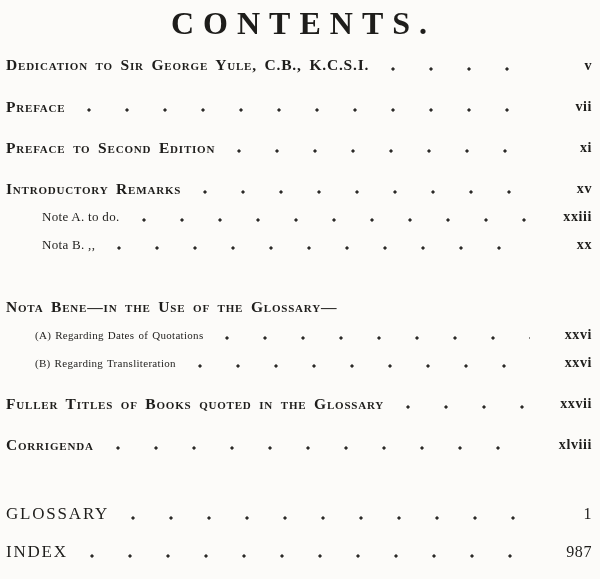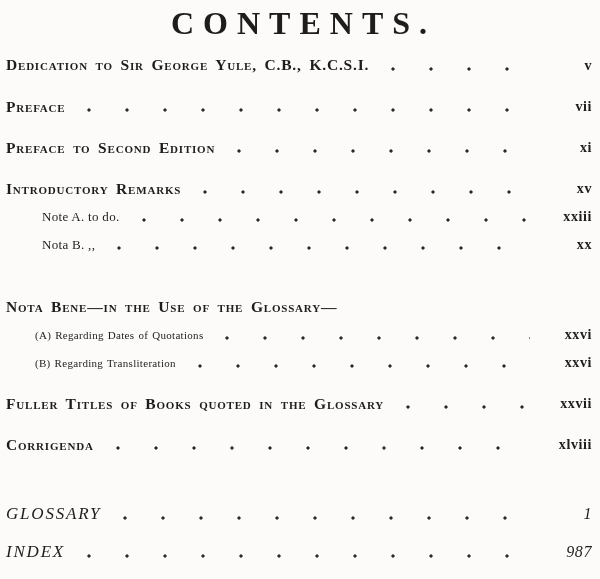--- a/index.html
+++ b/index.html
@@ -59,21 +59,21 @@
     padding-left: 36px;
     letter-spacing: 0.3px;
   }
   .k-sub2 .label {
     font-size: 11px;
     font-weight: 400;
     padding-left: 29px;
     letter-spacing: 0.3px;
     word-spacing: 1px;
   }
-  .k-big { line-height: 18px; font-style: italic; }
+  .k-big { line-height: 18px; }
   .k-big .label {
     font-size: 17px;
     font-weight: 500;
     letter-spacing: 1.8px;
   }
   
   .g-first { margin-top: 20px; }
   .g-n     { margin-top: 25px; align-items: center; }
   .g-s     { margin-top: 12px; }
   .g-l     { margin-top: 46px; justify-content: flex-end; }

